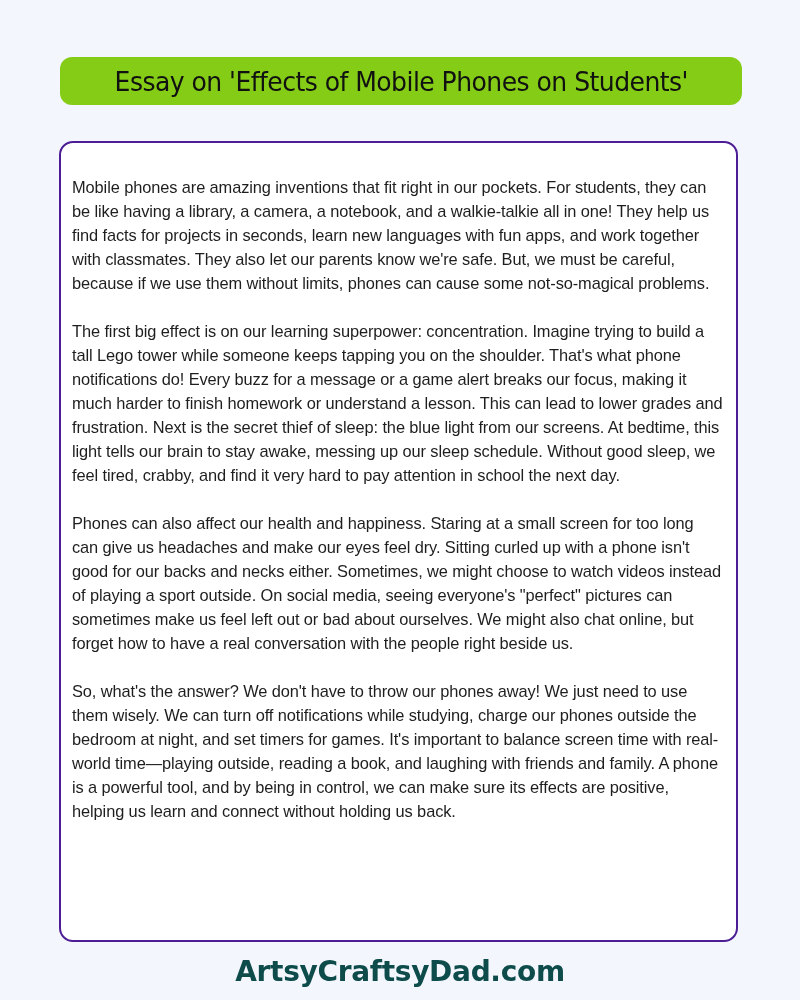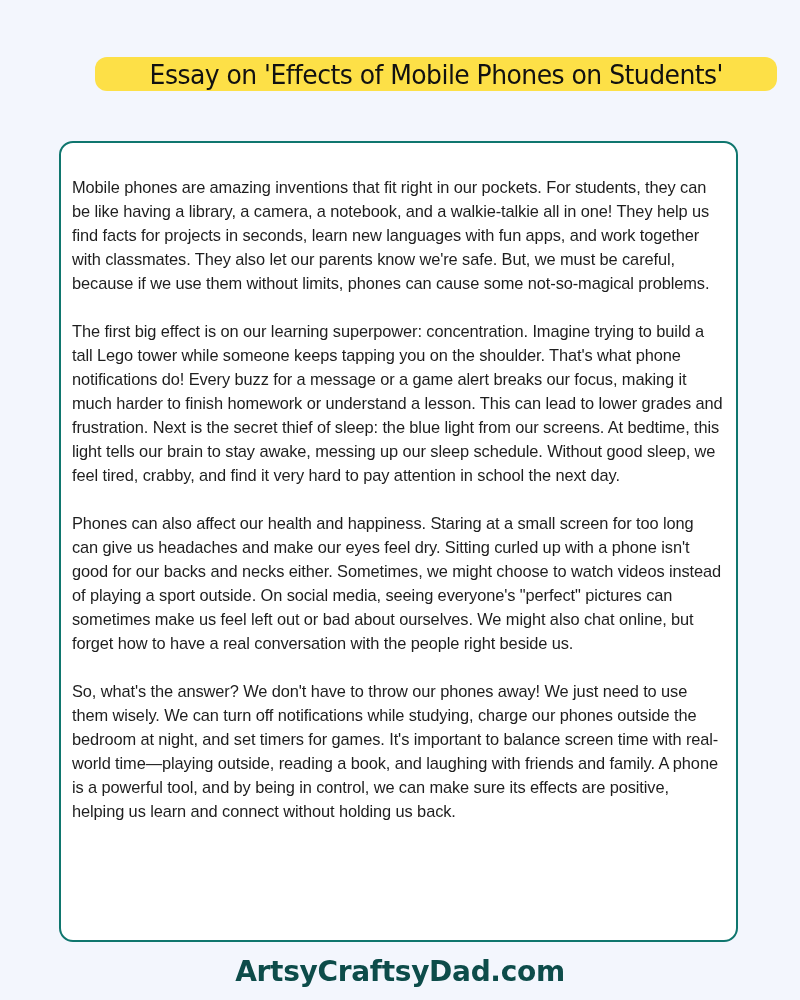--- a/index.html
+++ b/index.html
@@ -12,46 +12,45 @@
       background: #f3f6fd;
       position: relative;
       overflow: hidden;
       font-family: "Liberation Sans", sans-serif;
     }
     .title-pill {
       position: absolute;
       left: 60px;
       top: 57px;
       width: 682px;
-      height: 34px;
-      background: #fde047;
+      height: 48px;
+      background: #84cc16;
       border-radius: 12px;
       display: flex;
       align-items: center;
       justify-content: center;
-      margin-left: 35px;
     }
     .title-pill h1 {
       margin: 0;
       font-family: "DejaVu Sans", sans-serif;
       font-weight: normal;
       font-size: 27px;
       letter-spacing: -0.6px;
       color: #111;
       white-space: nowrap;
       transform: scaleX(0.93);
     }
     .essay-card {
       position: absolute;
       left: 59px;
       top: 141px;
       width: 679px;
       height: 801px;
       background: #ffffff;
-      border: 2px solid #0f766e;
+      border: 2px solid #4c1d95;
       border-radius: 14px;
       box-sizing: border-box;
       padding: 32px 12px 0 11px;
     }
     .essay-card p {
       margin: 0 0 24px 0;
       font-family: "Liberation Sans", sans-serif;
       font-size: 16.4px;
       line-height: 24px;
       color: #1e1e1e;

